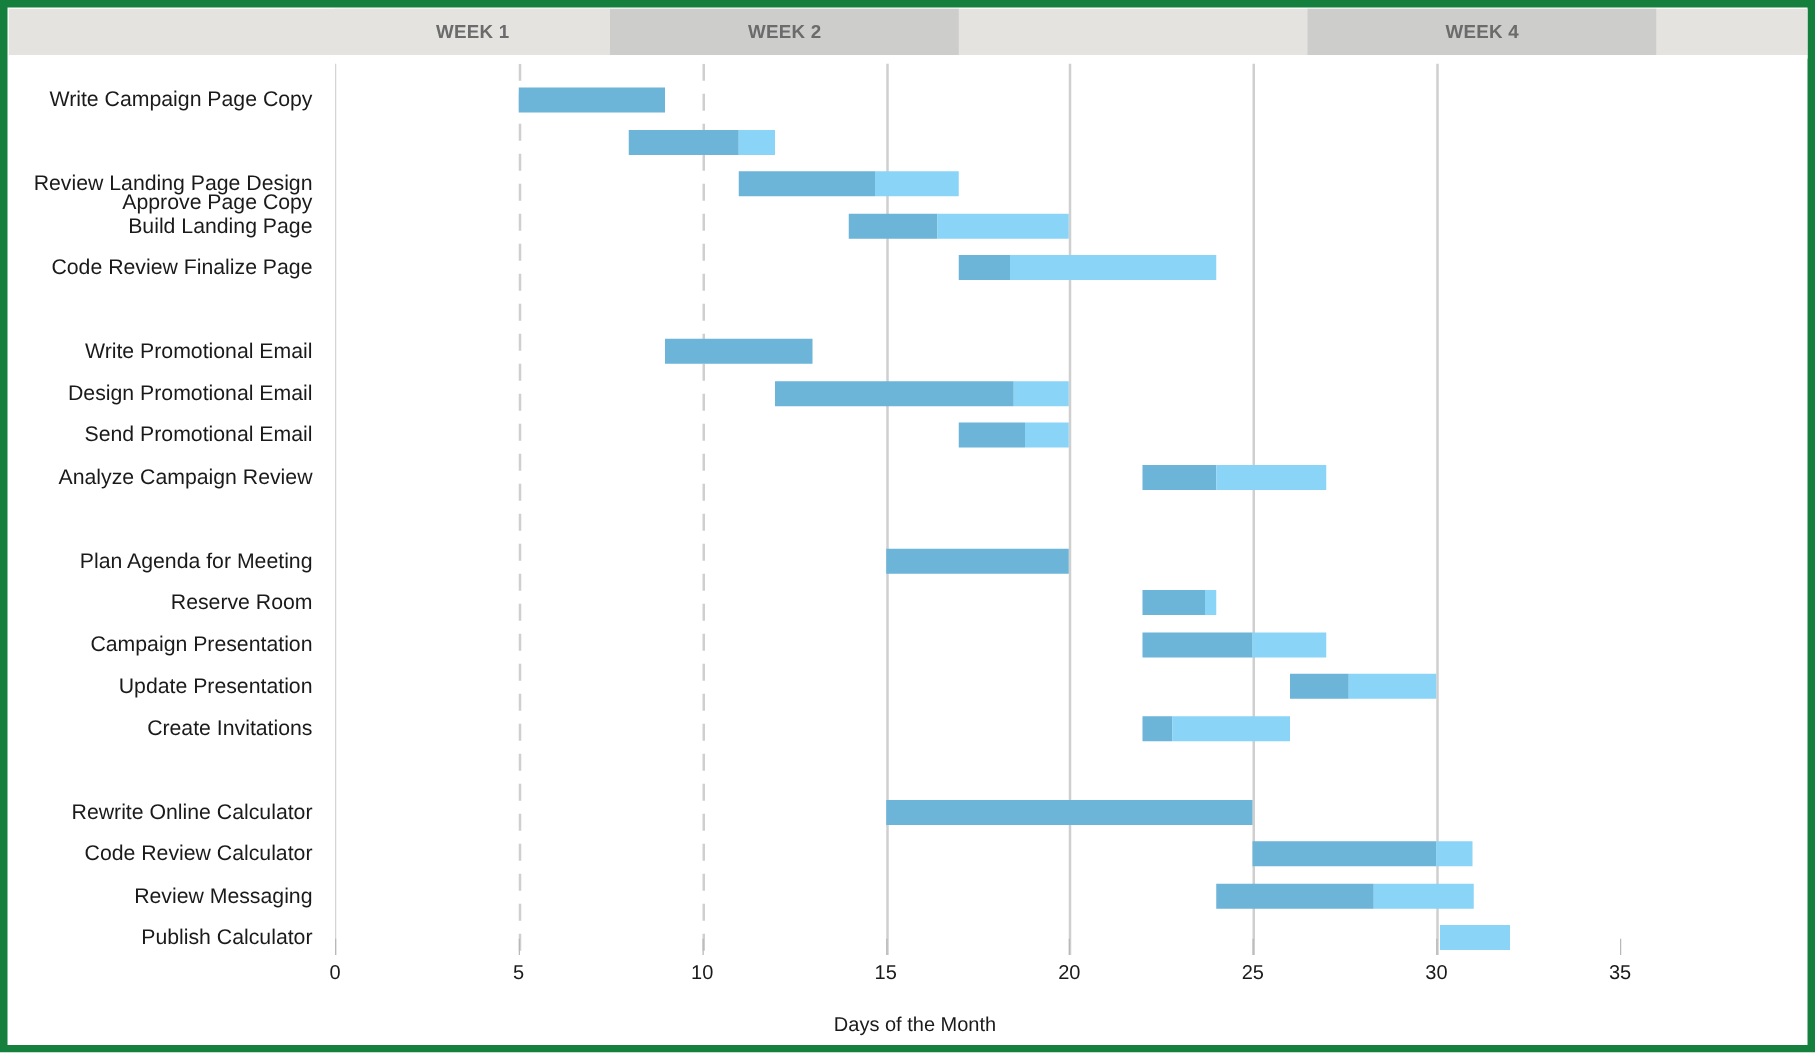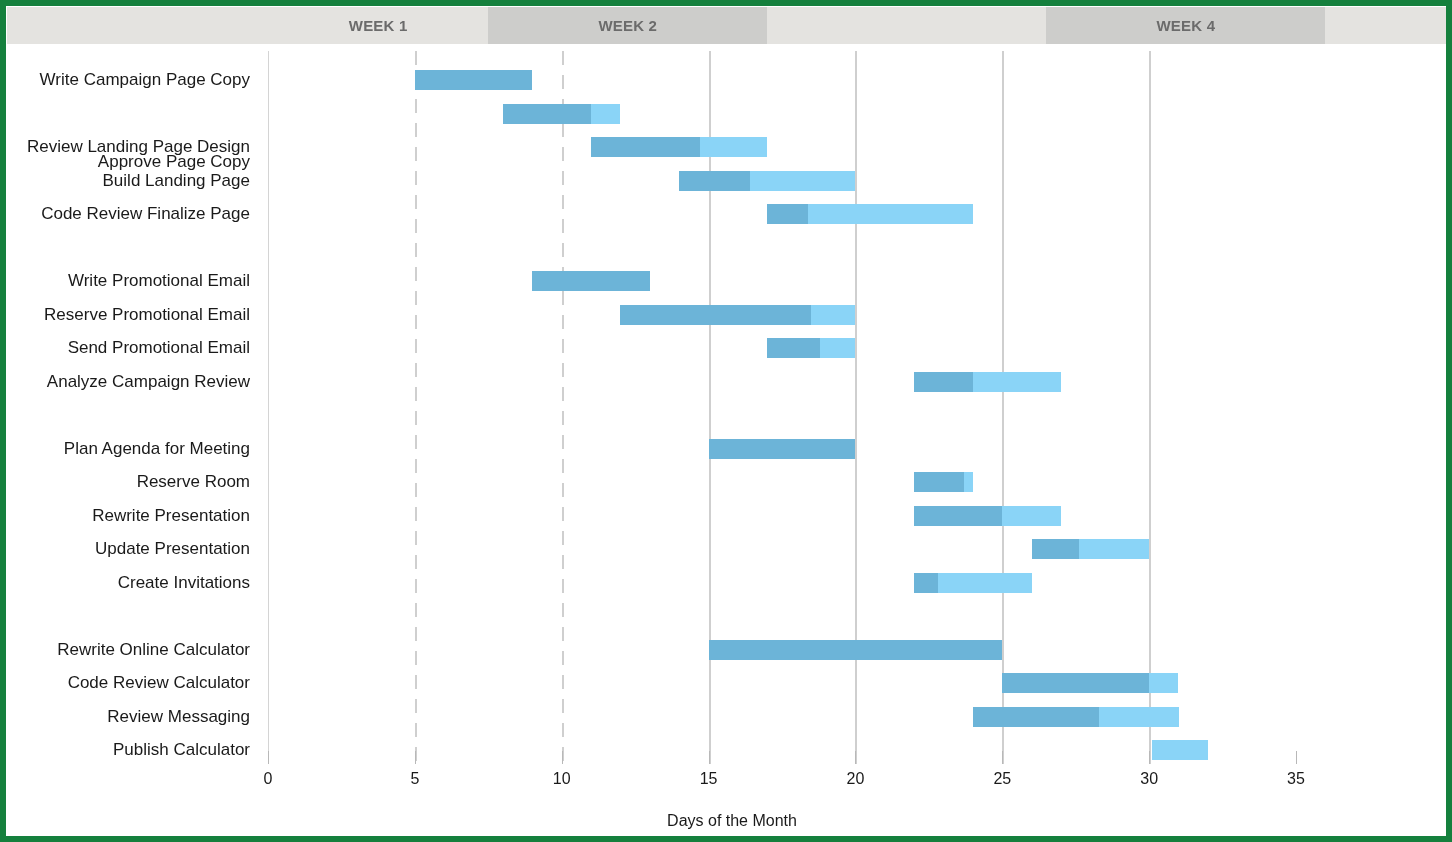--- a/index.html
+++ b/index.html
@@ -170,26 +170,26 @@
     </div>
   <div id="header-underline"></div>
 
   <div id="row-labels">
       <div class="row-label" style="top: 19px;">Write Campaign Page Copy</div>
       <div class="row-label" style="top: 52.5px; margin-top: 48px;">Approve Page Copy</div>
       <div class="row-label" style="top: 86px;">Review Landing Page Design</div>
       <div class="row-label" style="top: 119.5px;">Build Landing Page</div>
       <div class="row-label" style="top: 153px;">Code Review Finalize Page</div>
       <div class="row-label" style="top: 220px;">Write Promotional Email</div>
-      <div class="row-label" style="top: 253.5px;">Reserve Promotional Email</div>
+      <div class="row-label" style="top: 253.5px;">Design Promotional Email</div>
       <div class="row-label" style="top: 287px;">Send Promotional Email</div>
       <div class="row-label" style="top: 320.5px;">Analyze Campaign Review</div>
       <div class="row-label" style="top: 387.5px;">Plan Agenda for Meeting</div>
       <div class="row-label" style="top: 421px;">Reserve Room</div>
-      <div class="row-label" style="top: 454.5px;">Rewrite Presentation</div>
+      <div class="row-label" style="top: 454.5px;">Campaign Presentation</div>
       <div class="row-label" style="top: 488px;">Update Presentation</div>
       <div class="row-label" style="top: 521.5px;">Create Invitations</div>
       <div class="row-label" style="top: 588.5px;">Rewrite Online Calculator</div>
       <div class="row-label" style="top: 622px;">Code Review Calculator</div>
       <div class="row-label" style="top: 655.5px;">Review Messaging</div>
       <div class="row-label" style="top: 689px;">Publish Calculator</div>
     </div>
 
   <div id="axis-left-line"></div>
   <div id="plot-area">

